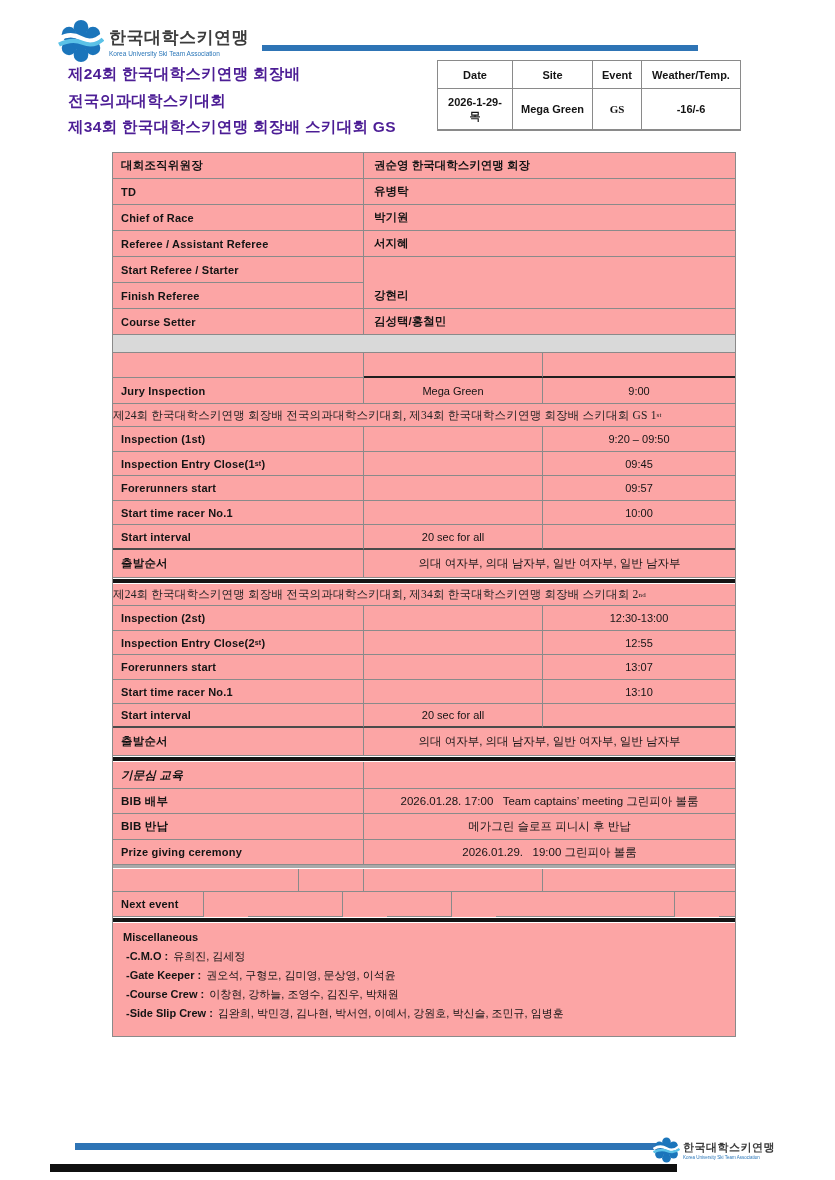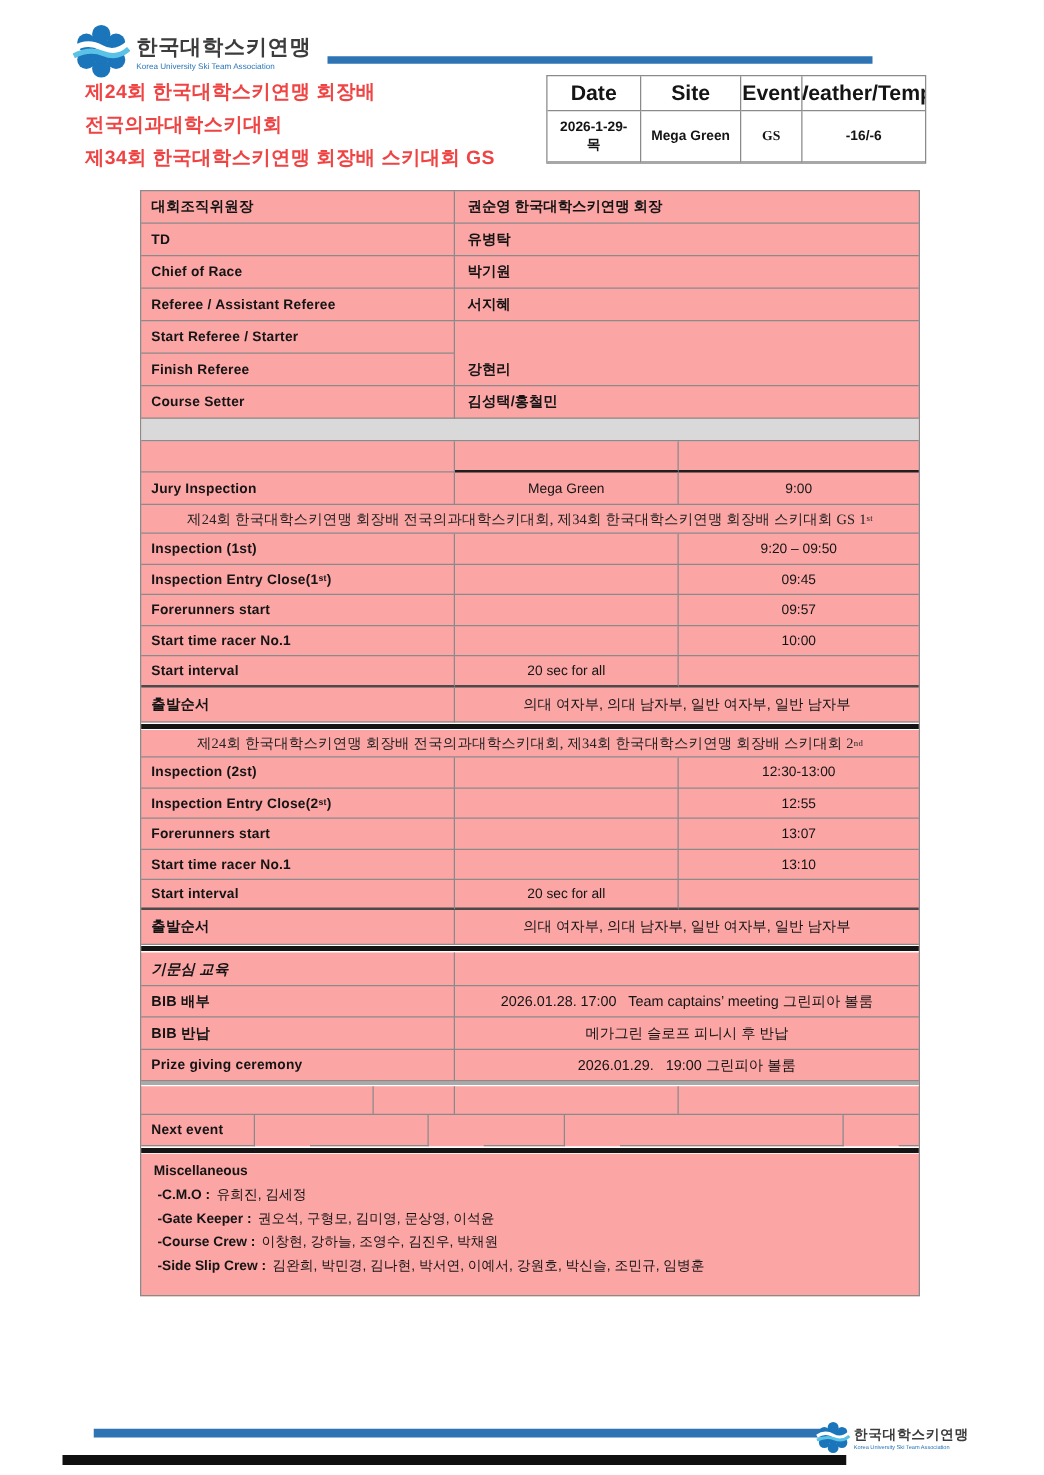--- a/index.html
+++ b/index.html
@@ -18,28 +18,28 @@
   }
   
   .brand{position:absolute;display:flex;align-items:center;gap:5px;}
   .brand-top{left:58px;top:7px;}
   .brand-text{display:flex;flex-direction:column;justify-content:center;}
   .brand-name{font-weight:bold;color:#3c3c3c;letter-spacing:.5px;}
   .brand-sub{color:#2a76b8;}
   .brand-top .brand-name{font-size:17px;}
   .brand-top .brand-sub{font-size:6.5px;margin-top:1px;}
   .hdr-bar{position:absolute;left:262px;top:33px;width:436px;height:6px;background:var(--accent_blue);}
-  .titles{position:absolute;left:68px;top:49px;font-size:15.5px;font-weight:bold;line-height:26.5px;color:#ef4444;letter-spacing:.3px;}
+  .titles{position:absolute;left:68px;top:49px;font-size:15.5px;font-weight:bold;line-height:26.5px;color:#4c1d95;letter-spacing:.3px;}
   
   .info{position:absolute;left:437px;top:48px;width:304px;border:1px solid var(--border_gray);background:#fff;}
   .info .irow{display:grid;grid-template-columns:75px 80px 49px 1fr;}
   .info .hrow{height:28px;}
   .info .vrow{height:41px;}
   .info .cell{display:flex;align-items:center;justify-content:center;text-align:center;
-    border-right:1px solid var(--border_gray);font-weight:bold;font-size:17px;}
+    border-right:1px solid var(--border_gray);font-weight:bold;font-size:11px;}
   .info .hrow .cell{border-bottom:1px solid var(--border_gray);}
   .info .cell.last{border-right:none;}
   .info .vrow .cell{font-size:11px;}
   .date-cell{white-space:pre-line;line-height:14px;}
   .serif{font-family:"Liberation Serif","DejaVu Serif",serif;font-size:12.5px;}
   
   .mt{position:absolute;left:112px;top:140px;width:624px;border:1px solid var(--border_gray);background:#fca5a5;}
   .row{display:grid;}
   .r2{grid-template-columns:251px 1fr;}
   .r3{grid-template-columns:251px 179px 1fr;}
@@ -50,21 +50,21 @@
     border-bottom:1px solid var(--border_gray);font-size:11px;overflow:hidden;}
   .cell.last{border-right:none;}
   .lab{font-weight:bold;padding-left:8px;letter-spacing:.2px;}
   .ko{font-size:11.5px;}
   .val{padding-left:10px;font-size:11.5px;}
   .bold{font-weight:bold;}
   .center{justify-content:center;text-align:center;padding-left:0;}
   .bb-dark{border-bottom:2px solid #1f1f1f;}
   .si .cell{border-bottom:2px solid #4a4a4a;}
   .gray-row{height:18px;background:var(--fill_gray);border-bottom:1px solid var(--border_gray);}
-  .band{display:flex;align-items:center;justify-content:center;border-bottom:1px solid var(--border_gray);
+  .band{display:flex;align-items:center;border-bottom:1px solid var(--border_gray);
     font-family:"Liberation Serif","DejaVu Serif",serif;font-size:11.5px;color:#222;letter-spacing:.2px;}
   sup{font-size:7px;line-height:0;}
   .sep-heavy{height:6px;background:linear-gradient(to bottom,#fff 0,#fff 1px,#141414 1px,#141414 5px,#fff 5px,#fff 6px);}
   .sep-gray{height:4px;background:linear-gradient(to bottom,#a9a9a9 0,#a9a9a9 3px,#fff 3px,#fff 4px);}
   .misc{height:113px;padding:5px 10px;font-size:11px;line-height:19px;}
   .misc .t{font-weight:bold;font-size:11px;}
   .misc .ln{padding-left:3px;}
   .misc .lbl{font-weight:bold;margin-right:5px;}
   
   .ftr-blue{position:absolute;left:75px;top:1131px;width:602px;height:7px;background:var(--accent_blue);}

